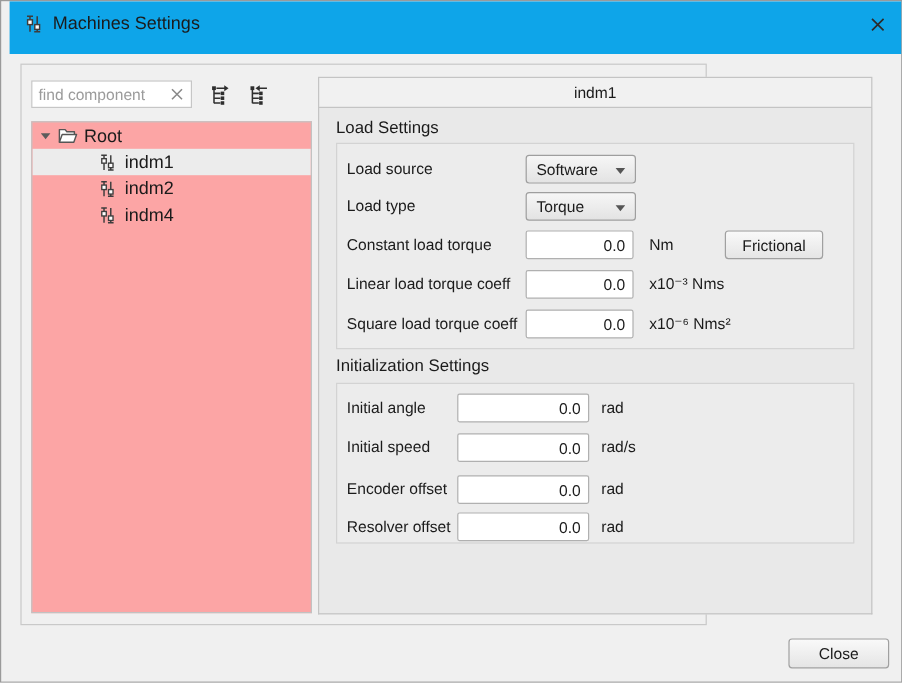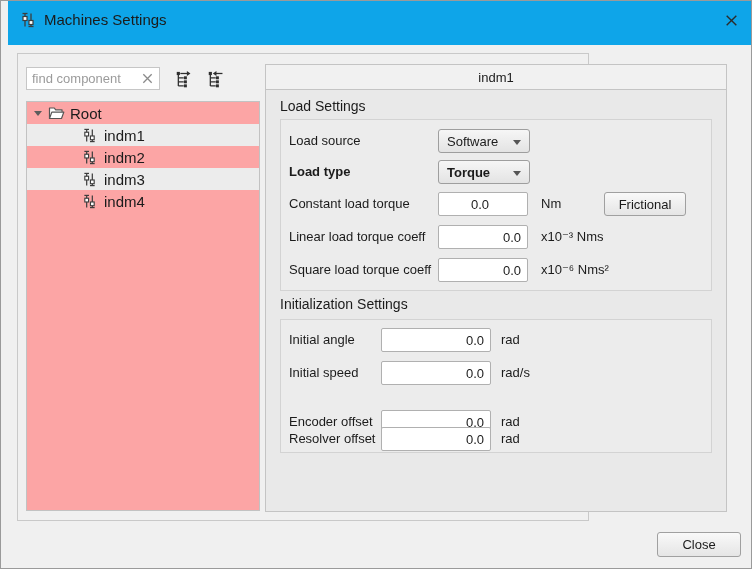--- a/index.html
+++ b/index.html
@@ -73,26 +73,26 @@
            border-left:4px solid transparent; border-right:4px solid transparent;
            border-top:5px solid #555; }
 
   .btn { background:linear-gradient(to bottom,#f9f9f9,#e5e5e5); border:1px solid #a0a0a0;
          border-radius:3px; font:13px "Liberation Sans","DejaVu Sans",sans-serif; color:#1b1b1b;
          cursor:pointer; }
   .frictional-btn { position:absolute; left:323px; top:72px; width:82px; height:24px; }
   .close-btn { position:absolute; left:656px; top:531px; width:84px; height:25px; }
 
   
-  .gb-load .c0 { top:9px; }  .gb-load .c1 { top:40px;font-weight:bold; } .gb-load .c2 { top:72px;text-align:center; }
+  .gb-load .c0 { top:9px; }  .gb-load .c1 { top:40px; } .gb-load .c2 { top:72px; }
   .gb-load .c3 { top:105px; } .gb-load .c4 { top:138px; }
   .gb-load .num-input { left:157px; width:90px; }
   .gb-load .unit { left:260px; }
   
-  .gb-init .c0 { top:8px; } .gb-init .c1 { top:41px; } .gb-init .c2 { top:90px; } .gb-init .c3 { top:107px; }
+  .gb-init .c0 { top:8px; } .gb-init .c1 { top:41px; } .gb-init .c2 { top:76px; } .gb-init .c3 { top:107px; }
   .gb-init .num-input { left:100px; width:110px; }
   .gb-init .unit { left:220px; }
 
   svg { display:block; }
 </style>
 </head>
 <body>
 
 <svg width="0" height="0" style="position:absolute">
   <defs>
@@ -198,28 +198,20 @@
         <span class="item-label">indm1</span>
       </div>
       <div class="tree-row">
         <span class="item-ico">
           <svg width="15" height="15">
               <use href="#ic-machine"></use>
             </svg>
         </span>
         <span class="item-label">indm2</span>
       </div>
-      <div class="tree-row alt">
-        <span class="item-ico">
-          <svg width="15" height="15">
-              <use href="#ic-machine"></use>
-            </svg>
-        </span>
-        <span class="item-label">indm3</span>
-      </div>
       <div class="tree-row">
         <span class="item-ico">
           <svg width="15" height="15">
               <use href="#ic-machine"></use>
             </svg>
         </span>
         <span class="item-label">indm4</span>
       </div>
     </div>
 

